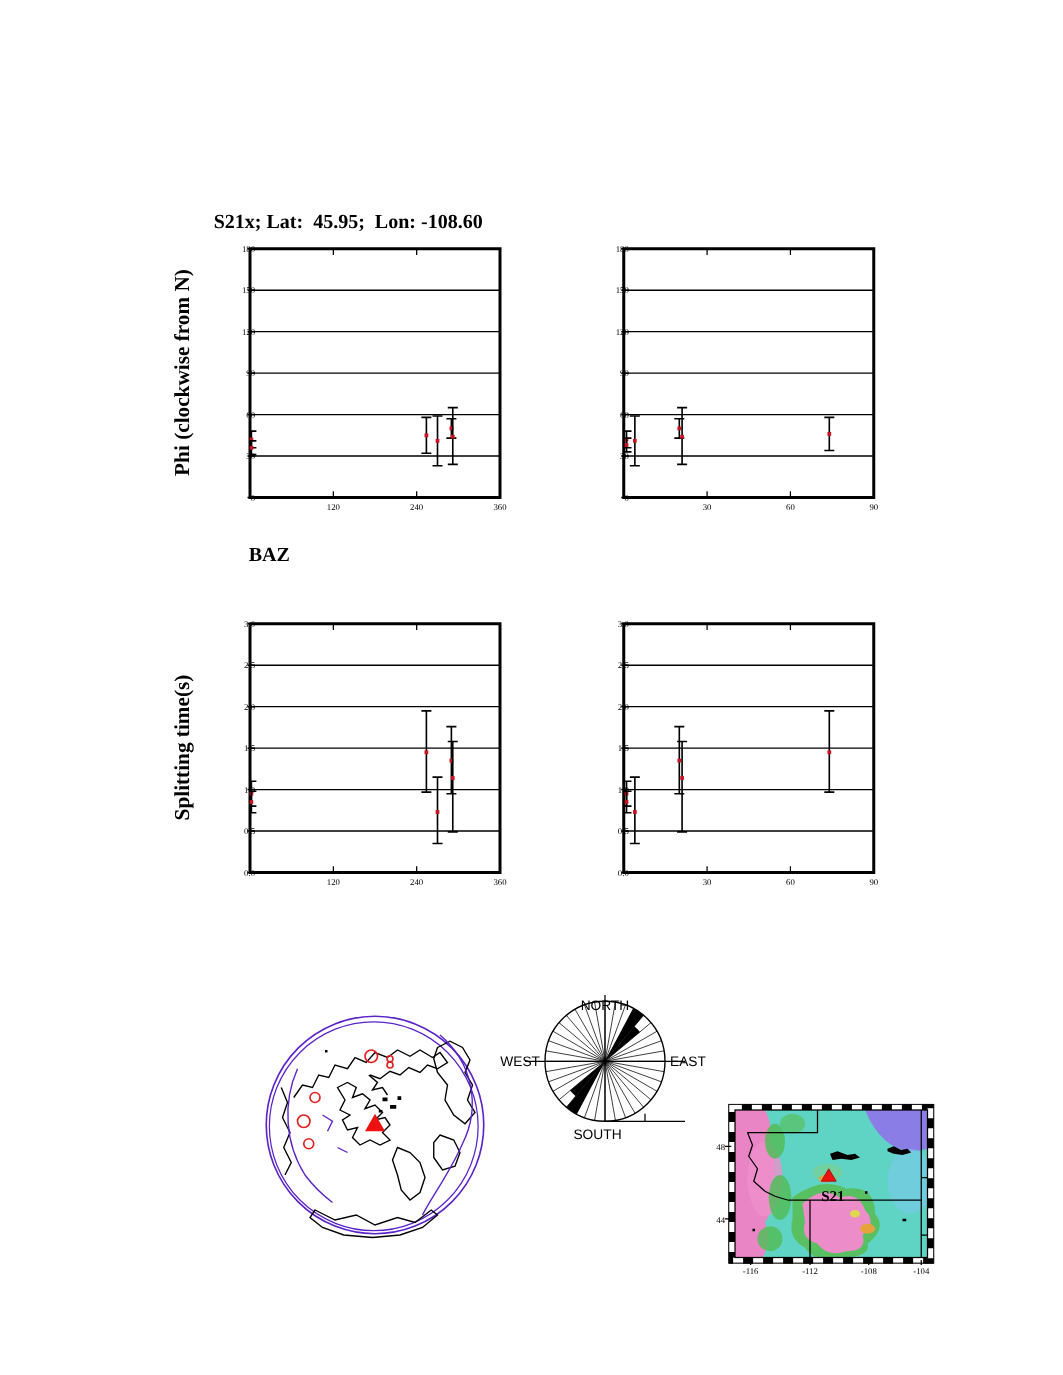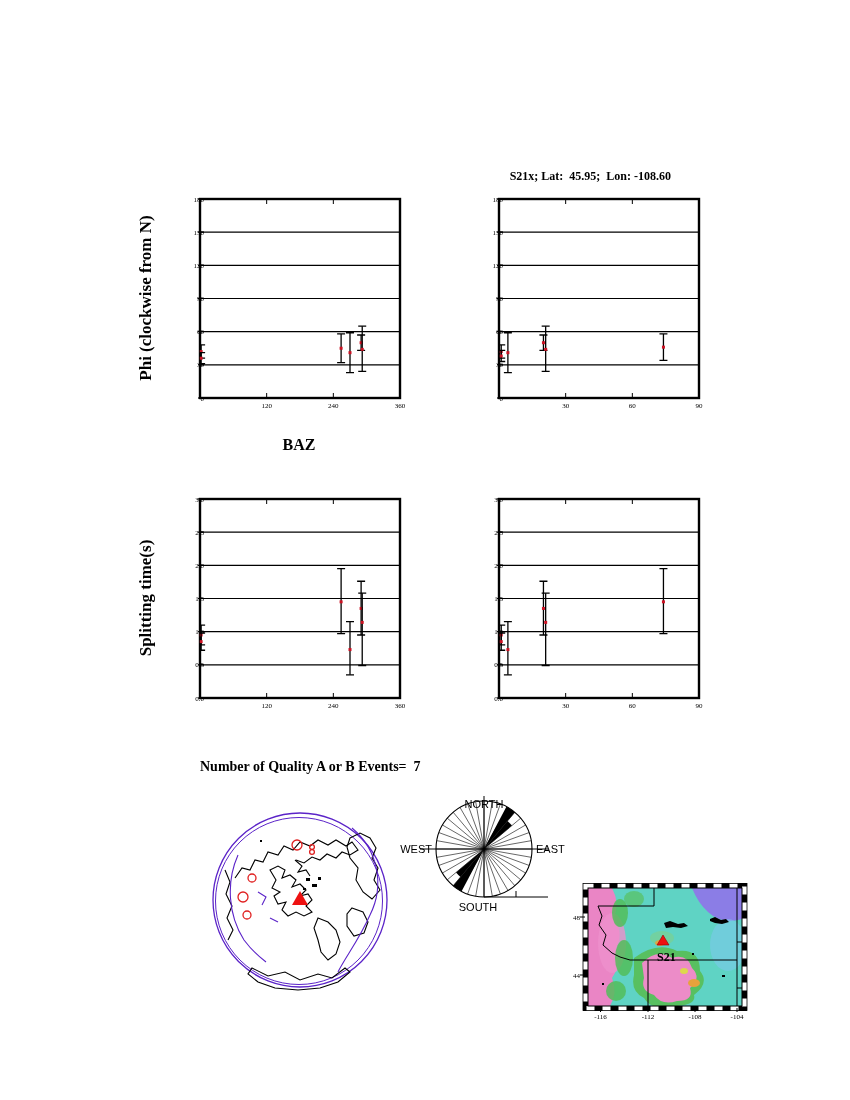--- a/index.html
+++ b/index.html
@@ -1,30 +1,30 @@
 <!DOCTYPE html>
 <html><head>
 <meta charset="utf-8">
 <style>
   html,body{margin:0;padding:0;background:#fff;}
   #canvas{position:relative;width:850px;height:1100px;background:#ffffff;overflow:hidden;
           font-family:"Liberation Serif","DejaVu Serif",serif;color:#000;}
   .abs{position:absolute;}
-  .page-title{left:171px;top:169px;width:500px;height:24px;text-align:right;
-              font-size:12px;font-weight:bold;white-space:pre;}
+  .page-title{left:171px;top:169px;width:500px;height:24px;text-align:left;
+              font-size:16px;font-weight:bold;white-space:pre;}
   .chart{position:absolute;width:240px;height:235px;}
   #chart-phi-baz{left:180px;top:189px;}
   #chart-phi-mod{left:479px;top:189px;}
   #chart-dt-baz{left:180px;top:489px;}
   #chart-dt-mod{left:479px;top:489px;}
   .rot-label{position:absolute;width:200px;height:20px;line-height:20px;text-align:center;
              transform:rotate(-90deg);font-size:17px;font-weight:bold;}
   #phi-label{left:46px;top:288px;}
   #dt-label{left:46px;top:588px;}
-  .x-big-label{position:absolute;width:200px;height:20px;text-align:center;
+  .x-big-label{position:absolute;width:200px;height:20px;
                font-size:16px;font-weight:bold;}
   #baz-label{left:199px;top:436px;}
   #bazmod-label{left:500px;top:442px;}
   .mean-line1{left:171px;top:744px;width:500px;text-align:center;font-size:14px;font-weight:bold;white-space:pre;}
   .mean-line2{left:200px;top:759px;width:420px;text-align:left;font-size:14px;font-weight:bold;white-space:pre;}
   svg text{font-family:"Liberation Serif","DejaVu Serif",serif;}
   .rose-label{font-family:"Liberation Sans","DejaVu Sans",sans-serif;font-size:11px;fill:#000;}
   .map-tick{font-size:7px;fill:#000;}
   .s21-label{font-size:12px;font-weight:bold;fill:#000;}
 </style>
@@ -274,21 +274,20 @@
         <line x1="62.66666666666666" y1="176.49666666666664" x2="70.66666666666666" y2="176.49666666666664" stroke="#000" stroke-width="1.3"></line>
         <line x1="62.66666666666666" y1="104.19333333333333" x2="70.66666666666666" y2="104.19333333333333" stroke="#000" stroke-width="1.3"></line>
         <rect x="65.16666666666666" y="131.88" width="3" height="3" fill="#cc1122"></rect>
         <line x1="184.44444444444443" y1="144.6566666666667" x2="184.44444444444443" y2="79.65" stroke="#000" stroke-width="1.3"></line>
         <line x1="180.44444444444443" y1="144.6566666666667" x2="188.44444444444443" y2="144.6566666666667" stroke="#000" stroke-width="1.3"></line>
         <line x1="180.44444444444443" y1="79.65" x2="188.44444444444443" y2="79.65" stroke="#000" stroke-width="1.3"></line>
         <rect x="182.94444444444443" y="111.31666666666668" width="3" height="3" fill="#cc1122"></rect>
       </g>
     </svg>
 
-  <div class="abs mean-line2">Number of Quality A or B Events=  7</div>
 
   <svg class="abs" id="globe" style="left:200px;top:800px;" width="200" height="200">
     <circle cx="100" cy="100" r="87" fill="none" stroke="#5b23c8" stroke-width="1.3"></circle>
     <circle cx="99" cy="101" r="83.5" fill="none" stroke="#5b23c8" stroke-width="1"></circle>
 
     <g stroke="#000" fill="none" stroke-width="1.1">
       <path d="M35,78 L42,68 L50,70 L55,60 L63,62 L68,52 L78,55 L84,46 L93,50 L100,42 L110,46 L118,40 L128,45 L136,40 L146,46 L152,42 L158,50 L150,55 L142,52 L136,58 L127,54 L120,60 L112,57 L104,63 L96,60"></path>
       <path d="M150,38 L160,33 L170,38 L176,48 L172,58 L178,68 L174,80 L180,90 L172,99 L163,92 L156,80 L158,68 L150,58 L147,47 Z"></path>
       <path d="M70,70 L78,66 L85,70 L82,78 L90,75 L96,80 L92,87 L100,84 L106,90 L100,96 L108,94 L112,100 L106,106 L112,112 L104,116 L96,112 L88,116 L82,110 L86,102 L78,104 L74,96 L80,92 L72,88 L76,80 Z"></path>
       <path d="M95,60 L102,66 L98,72 L106,70 L110,76"></path>

